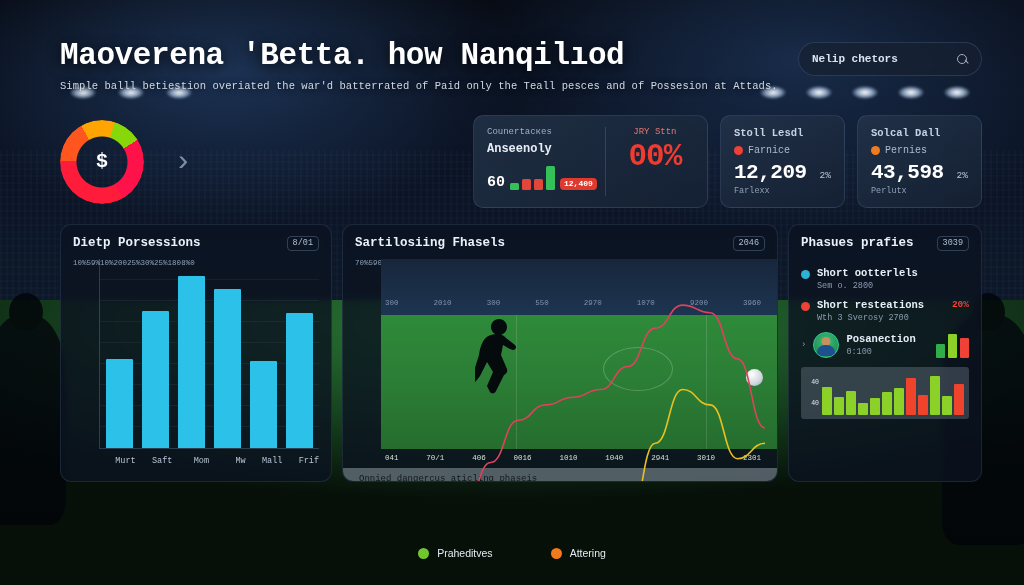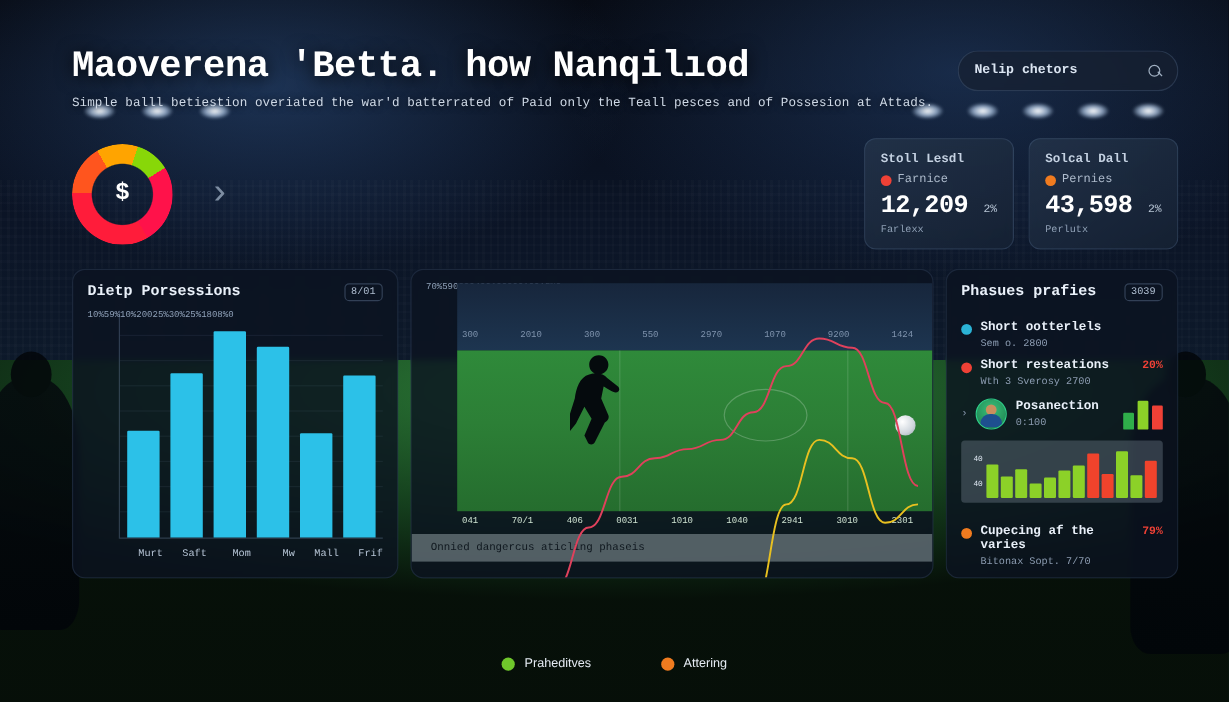--- a/index.html
+++ b/index.html
@@ -259,20 +259,40 @@
   </div>
 
   <div class="hero">
     <div class="donutwrap">
       <div class="donut"></div>
       <div class="donut-inner">$</div>
     </div>
     <div class="chev">›</div>
 
     <div class="heroCards">
+      <div class="card cardA">
+        <div class="l">
+          <div class="cTiny">Counertacкes</div>
+          <div class="cMid">Anseenoly</div>
+          <div class="cRow">
+            <div class="cNum">60</div>
+            <div class="spark">
+              <i style="height:7px;background:#35c15a"></i>
+              <i style="height:11px;background:#e0463a"></i>
+              <i style="height:11px;background:#e0463a"></i>
+              <i style="height:24px;background:#35c15a"></i>
+            </div>
+            <div class="pill">12,409</div>
+          </div>
+        </div>
+        <div class="r">
+          <div class="cTiny" style="color:#e07a74">JRY Sttn</div>
+          <div class="bigPct">00%</div>
+        </div>
+      </div>
 
       <div class="card cardB">
         <div class="ttl">Stoll Lesdl</div>
         <div class="sub">
           <span class="dot" style="background:#ef4136"></span>
           <span>Farnice</span>
         </div>
         <div class="valrow">
           <span class="val">12,209</span>
           <span class="pct">2%</span>
@@ -338,20 +358,24 @@
           <span>Murt</span>
           <span>Saft</span>
           <span>Mom</span>
           <span>Mw</span>
           <span>Mall</span>
           <span>Frif</span>
         </div>
     </div>
 
     <div class="panel pLine">
+      <div class="pHead">
+        <div class="pTitle">Sartilosiing Fhasels</div>
+        <div class="badge">2046</div>
+      </div>
       <div class="lineArea">
         <div class="yAx" id="lineY">
             <span>70%</span>
             <span>590</span>
             <span>220</span>
             <span>400</span>
             <span>100</span>
             <span>200</span>
             <span>100</span>
             <span>15%</span>
@@ -365,40 +389,40 @@
             <div class="lineV" style="left:82%"></div>
           </div>
           <div class="xTicksTop" id="lineXTop">
               <span>300</span>
               <span>2010</span>
               <span>300</span>
               <span>550</span>
               <span>2970</span>
               <span>1070</span>
               <span>9200</span>
-              <span>1424</span>
+              <span>3960</span>
             </div>
           <svg class="playerSil" viewBox="0 0 44 112">
             <path fill="#050a0d" d="M24 4c5 0 8 4 8 8s-3 8-8 8-8-4-8-8 3-8 8-8z
               M16 20c6-2 12-1 15 3l9 7c2 2 1 5-2 5-2 0-8-4-10-5l-2 10 6 14c1 3-1 5-3 6
               l-8 16c-1 3-5 3-6 1l-3-6 6-14-6-10-7 14-8 10c-2 2-6 1-5-2l7-13 5-16
               c1-8 4-18 12-20z"></path>
           </svg>
           <div class="ball"></div>
           <svg class="lineSvg" id="lineSvg" viewBox="0 0 100 100" preserveAspectRatio="none">
               <path d="M0,92 C3.5714285714285716,92 3.5714285714285716,92 7.142857142857143,92 C10.714285714285715,92 10.714285714285715,91 14.285714285714286,91 C17.857142857142858,91 17.857142857142858,88 21.42857142857143,88 C25,88 25,80 28.571428571428573,80 C32.142857142857146,80 32.142857142857146,72 35.714285714285715,72 C39.28571428571429,72 39.28571428571429,69 42.85714285714286,69 C46.42857142857143,69 46.42857142857143,73 50,73 C53.57142857142857,73 53.57142857142857,75 57.142857142857146,75 C60.71428571428572,75 60.71428571428572,70 64.28571428571429,70 C67.85714285714286,70 67.85714285714286,48 71.42857142857143,48 C75,48 75,34 78.57142857142857,34 C82.14285714285714,34 82.14285714285714,38 85.71428571428572,38 C89.28571428571429,38 89.28571428571429,52 92.85714285714286,52 C96.42857142857143,52 96.42857142857143,48 100,48" fill="none" stroke="#e8c020" stroke-width="1.6" vector-effect="non-scaling-stroke" stroke-linecap="round"></path>
               <path d="M0,90 C3.5714285714285716,90 3.5714285714285716,86 7.142857142857143,86 C10.714285714285715,86 10.714285714285715,78 14.285714285714286,78 C17.857142857142858,78 17.857142857142858,66 21.42857142857143,66 C25,66 25,53 28.571428571428573,53 C32.142857142857146,53 32.142857142857146,42 35.714285714285715,42 C39.28571428571429,42 39.28571428571429,38 42.85714285714286,38 C46.42857142857143,38 46.42857142857143,36 50,36 C53.57142857142857,36 53.57142857142857,34 57.142857142857146,34 C60.71428571428572,34 60.71428571428572,28 64.28571428571429,28 C67.85714285714286,28 67.85714285714286,18 71.42857142857143,18 C75,18 75,12 78.57142857142857,12 C82.14285714285714,12 82.14285714285714,14 85.71428571428572,14 C89.28571428571429,14 89.28571428571429,26 92.85714285714286,26 C96.42857142857143,26 96.42857142857143,44 100,44" fill="none" stroke="#e0415c" stroke-width="1.6" vector-effect="non-scaling-stroke" stroke-linecap="round"></path>
             </svg>
         </div>
       </div>
       <div class="xTicksBot" id="lineXBot">
           <span>041</span>
           <span>70/1</span>
           <span>406</span>
-          <span>0031</span>
+          <span>0016</span>
           <span>1010</span>
           <span>1040</span>
           <span>2941</span>
           <span>3010</span>
           <span>2301</span>
         </div>
       <div class="caption">Onnied dangercus aticling phaseis</div>
     </div>
 
     <div class="panel pRight">
@@ -456,30 +480,20 @@
             <i style="height: 52.5%; background: rgb(140, 209, 40);"></i>
             <i style="height: 62.5%; background: rgb(140, 209, 40);"></i>
             <i style="height: 85%; background: rgb(240, 67, 44);"></i>
             <i style="height: 45%; background: rgb(240, 67, 44);"></i>
             <i style="height: 90%; background: rgb(140, 209, 40);"></i>
             <i style="height: 42.5%; background: rgb(140, 209, 40);"></i>
             <i style="height: 70%; background: rgb(240, 67, 44);"></i>
           </div>
       </div>
 
-      <div class="rFoot">
-        <div class="rItem" style="margin-top:0">
-          <span class="dot" style="background:#f07b1f;margin-top:3px"></span>
-          <div class="tx">
-            <div class="rName">Cupecing af the varies</div>
-            <div class="rSub">Bitonax Sopt. 7/70</div>
-          </div>
-          <div class="rPct">79%</div>
-        </div>
-      </div>
     </div>
   </div>
 </div>
 
 <div class="legend">
   <div>
     <span class="dot" style="background:#6fc72b;width:11px;height:11px"></span>
     <span>Praheditves</span>
   </div>
   <div>

